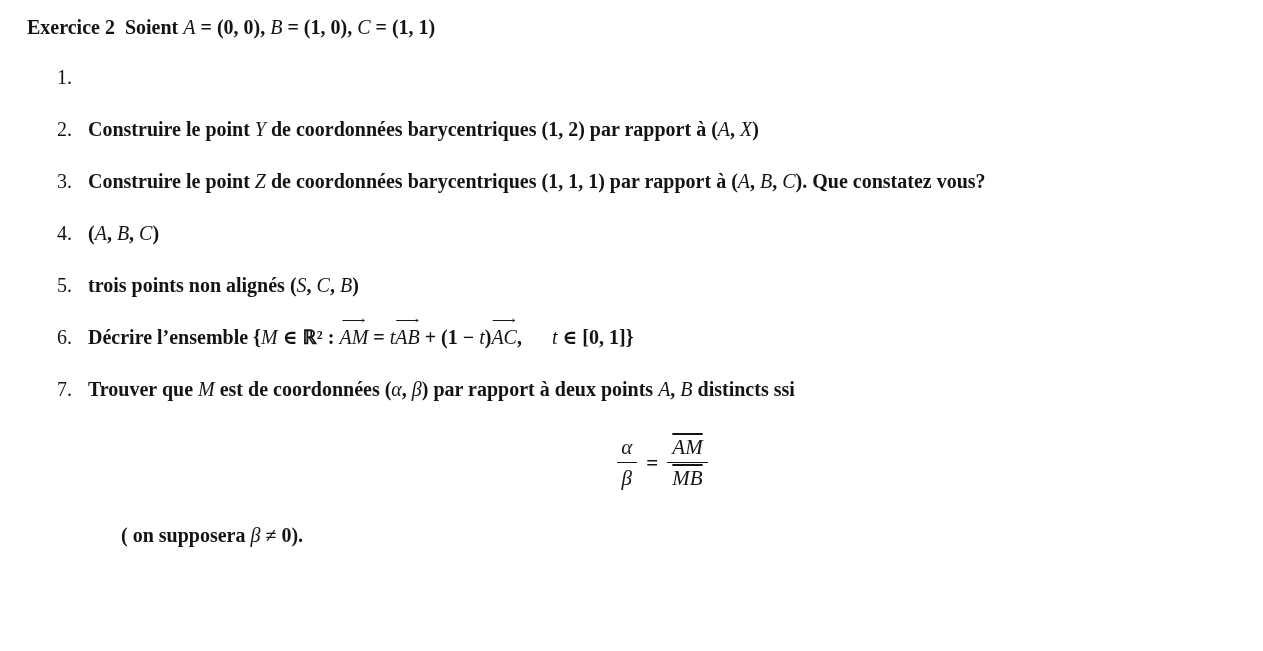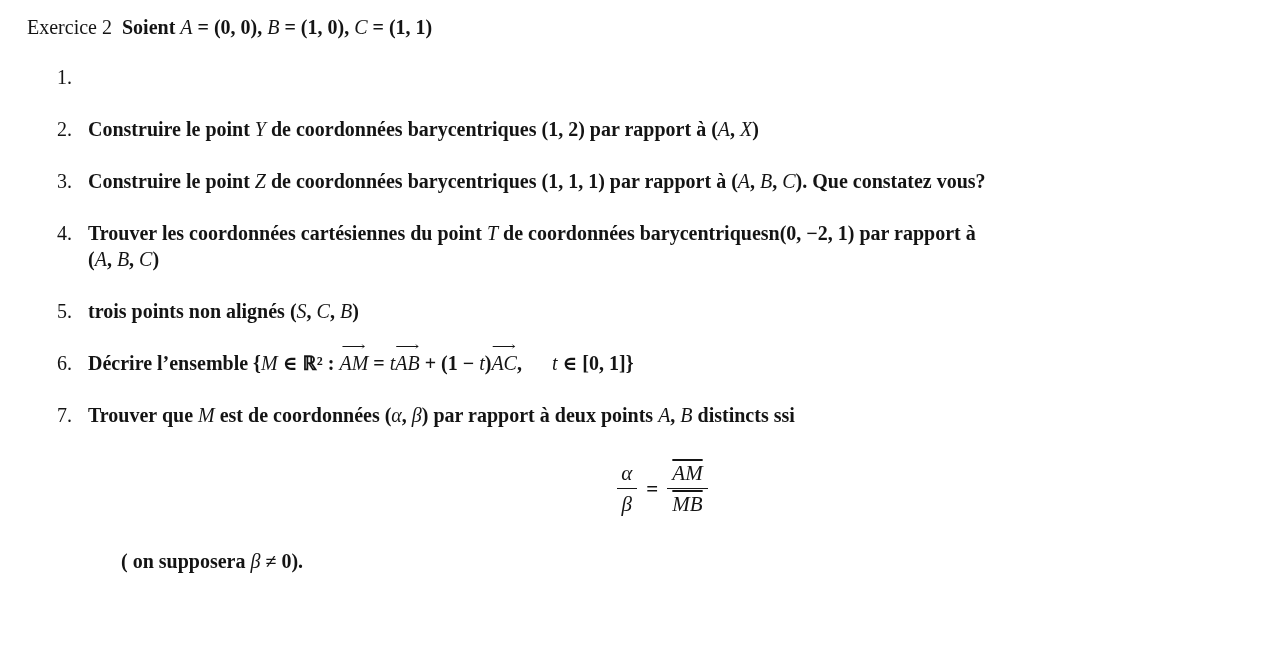--- a/index.html
+++ b/index.html
@@ -6,21 +6,21 @@
   body {
     width: 1263px; height: 651px;
     background: #ffffff; color: #141414;
     font-family: "Liberation Serif", "DejaVu Serif", serif;
     font-size: 20px;
     overflow: hidden;
   }
   .page { padding: 14px 27px 0 27px; }
   .rm { font-style: normal; font-weight: bold; }
   .mi { font-style: italic; }
-  .bf { font-weight: normal; }
+  .bf { font-weight: bold; }
   .title-line { margin-bottom: 24px; line-height: 26px; }
   .list { }
   .item { display: flex; margin-bottom: 26px; }
   .item-num { flex: 0 0 45px; width: 45px; text-align: right; line-height: 26px; }
   .item-body { margin-left: 16px; line-height: 26px; }
   .line { white-space: nowrap; }
   
   .vec { position: relative; display: inline-block; }
   .vec-arrow {
     position: absolute; top: -0.78em; left: 0; width: 100%;
@@ -60,21 +60,20 @@
       </div>
       <div class="item">
         <span class="item-num">3.</span>
         <span class="item-body">
           <div class="line"><span class="rm">Construire le point </span><span class="mi">Z</span><span class="rm"> de coordonnées barycentriques (1, 1, 1) par rapport à (</span><span class="mi">A</span><span class="rm">, </span><span class="mi">B</span><span class="rm">, </span><span class="mi">C</span><span class="rm">). Que constatez vous?</span></div>
         </span>
       </div>
       <div class="item">
         <span class="item-num">4.</span>
         <span class="item-body">
-          <div class="line"><span class="rm">Trouver les coordonnées cartésiennes du point </span><span class="mi">T</span><span class="rm"> de coordonnées barycentriquesn(0, −2, 1) par rapport à</span></div>
           <div class="line"><span class="rm">(</span><span class="mi">A</span><span class="rm">, </span><span class="mi">B</span><span class="rm">, </span><span class="mi">C</span><span class="rm">)</span></div>
         </span>
       </div>
       <div class="item">
         <span class="item-num">5.</span>
         <span class="item-body">
           <div class="line"><span class="rm">trois points non alignés (</span><span class="mi">S</span><span class="rm">, </span><span class="mi">C</span><span class="rm">, </span><span class="mi">B</span><span class="rm">)</span></div>
         </span>
       </div>
       <div class="item">

